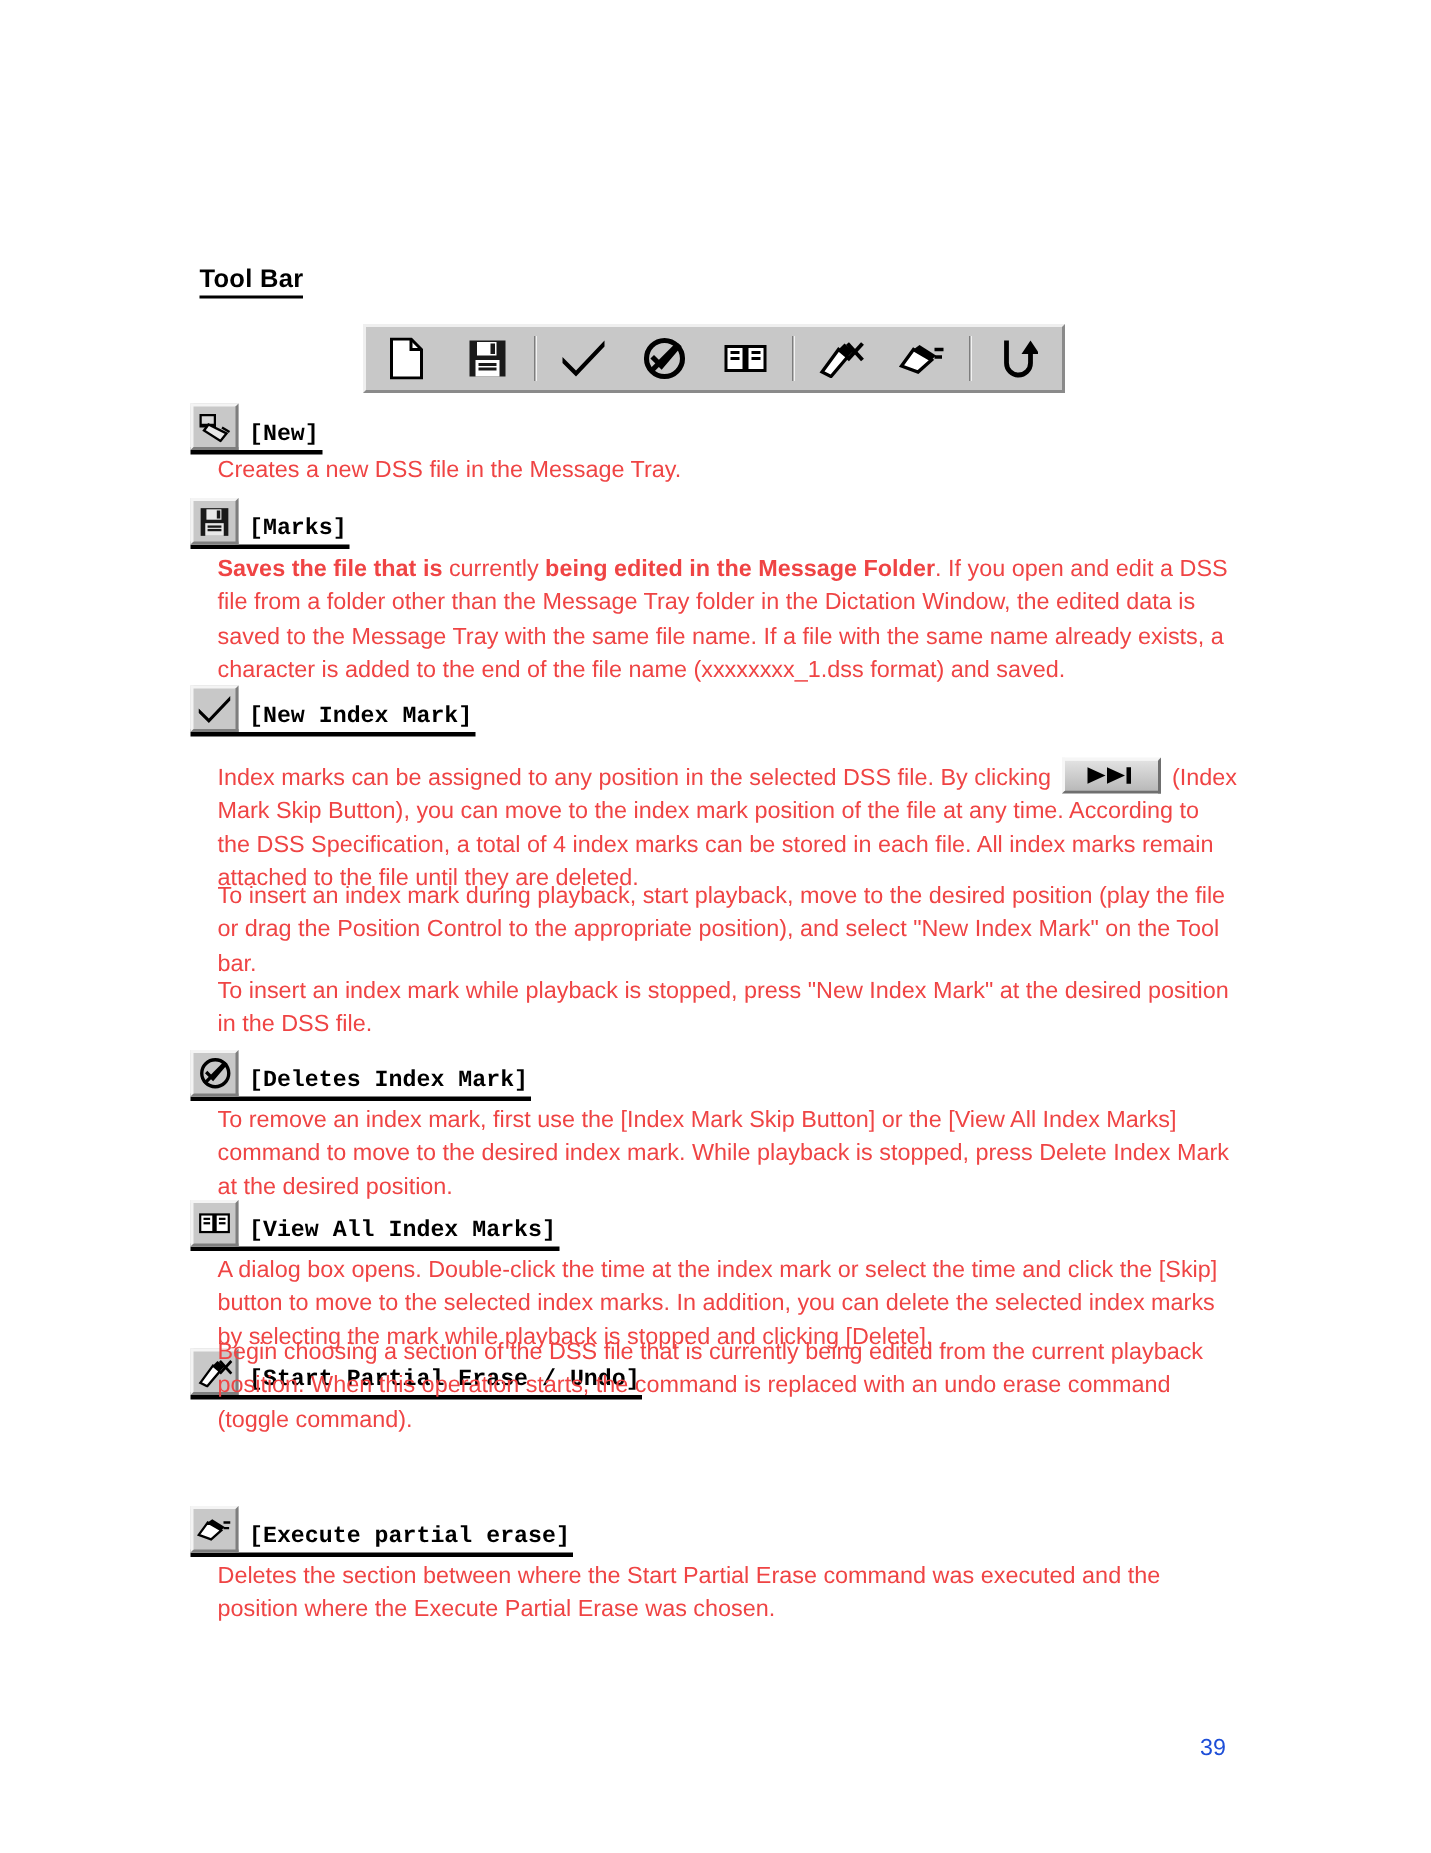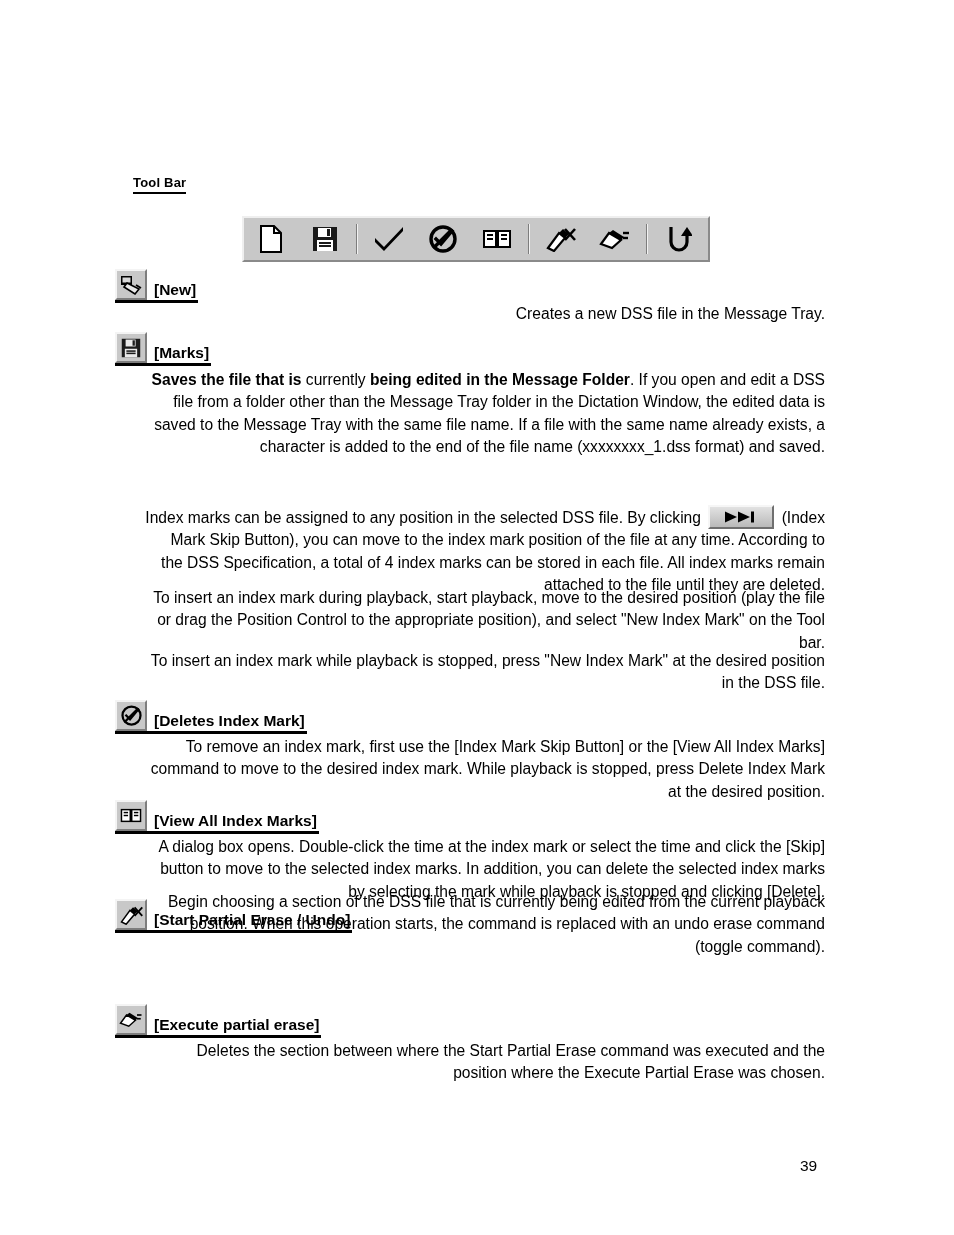--- a/index.html
+++ b/index.html
@@ -21,21 +21,21 @@
     left: 0; top: 0;
     width: 954px;
     height: 1235px;
   }
 
   
   .section-title {
     position: absolute;
     left: 133px;
     top: 176px;
-    font-size: 13px;
+    font-size: 17px;
     font-weight: bold;
     letter-spacing: 0.2px;
     border-bottom: 2.5px solid #000;
     padding-bottom: 1px;
     line-height: 1.15;
   }
 
   
   .toolbar {
     position: absolute;
@@ -65,21 +65,22 @@
     margin: 0 4px;
     background: #7d7d7d;
     border-right: 1px solid #f2f2f2;
     box-sizing: border-box;
   }
   .tb-item svg { display: block; }
 
   
   .cmd {
     position: absolute;
-    left: 115px;
+    left: 127px;
+    font-family: Liberation Mono, monospace;
   }
   .cmd-head {
     position: relative;
     height: 34px;
     display: flex;
     align-items: flex-end;
     border-bottom: 3px solid #000;
     width: max-content;
     padding-right: 2px;
   }
@@ -107,22 +108,22 @@
     line-height: 1.1;
   }
 
   
   .para {
     position: absolute;
     left: 145px;
     width: 680px;
     font-size: 15.6px;
     line-height: 22.4px;
-    text-align: right;
-    color: #000000;
+    text-align: left;
+    color: #ef4444;
   }
   .para b { font-weight: bold; }
 
   
   .skip-btn {
     display: inline-block;
     vertical-align: -6px;
     width: 66px;
     height: 24px;
     background: linear-gradient(#e2e2e2, #b9b9b9);
@@ -140,21 +141,21 @@
     transform: translate(-50%, -50%);
     display: block;
   }
 
   
   .page-number {
     position: absolute;
     left: 800px;
     top: 1157px;
     font-size: 15.5px;
-    color: #000000;
+    color: #1d4ed8;
   }
 </style>
 </head>
 <body>
 
 <div class="page">
 
   <div class="section-title">Tool Bar</div>
 
   <div class="toolbar">
@@ -263,20 +264,30 @@
           <rect x="7" y="19" width="12" height="2" fill="#1a1a1a"></rect>
         </svg>
       </div>
       <div class="cmd-label">[Marks]</div>
     </div>
   </div>
   <div class="para" style="top:369px;">
     <b>Saves the file that is</b><span> currently </span><b>being edited in the Message Folder</b><span>.  If you open and edit a DSS file from a folder other than the Message Tray folder in the Dictation Window, the edited data is saved to the Message Tray with the same file name.  If a file with the same name already exists, a character is added to the end of the file name (xxxxxxxx_1.dss format) and saved.</span>
   </div>
 
+  <div class="cmd" style="top:454px;">
+    <div class="cmd-head">
+      <div class="cmd-btn">
+        <svg width="24" height="20" viewBox="0 0 32 26">
+          <path d="M2 12 L11 21 L30 1 L30 5 L11 25 L2 16 Z" fill="#000"></path>
+        </svg>
+      </div>
+      <div class="cmd-label">[New Index Mark]</div>
+    </div>
+  </div>
   <div class="para" style="top:505px;">
     <span>Index marks can be assigned to any position in the selected DSS file.  By clicking</span>
     <span class="skip-btn">
       <svg width="34" height="13" viewBox="0 0 34 13">
         <path d="M1 1 L13 6.5 L1 12 Z" fill="#000"></path>
         <path d="M14 1 L26 6.5 L14 12 Z" fill="#000"></path>
         <rect x="27" y="1" width="3" height="11" fill="#000"></rect>
       </svg>
     </span>
     <span>(Index Mark Skip Button), you can move to the index mark position of the file at any time.  According to the DSS Specification, a total of 4 index marks can be stored in each file.  All index marks remain attached to the file until they are deleted.</span>

